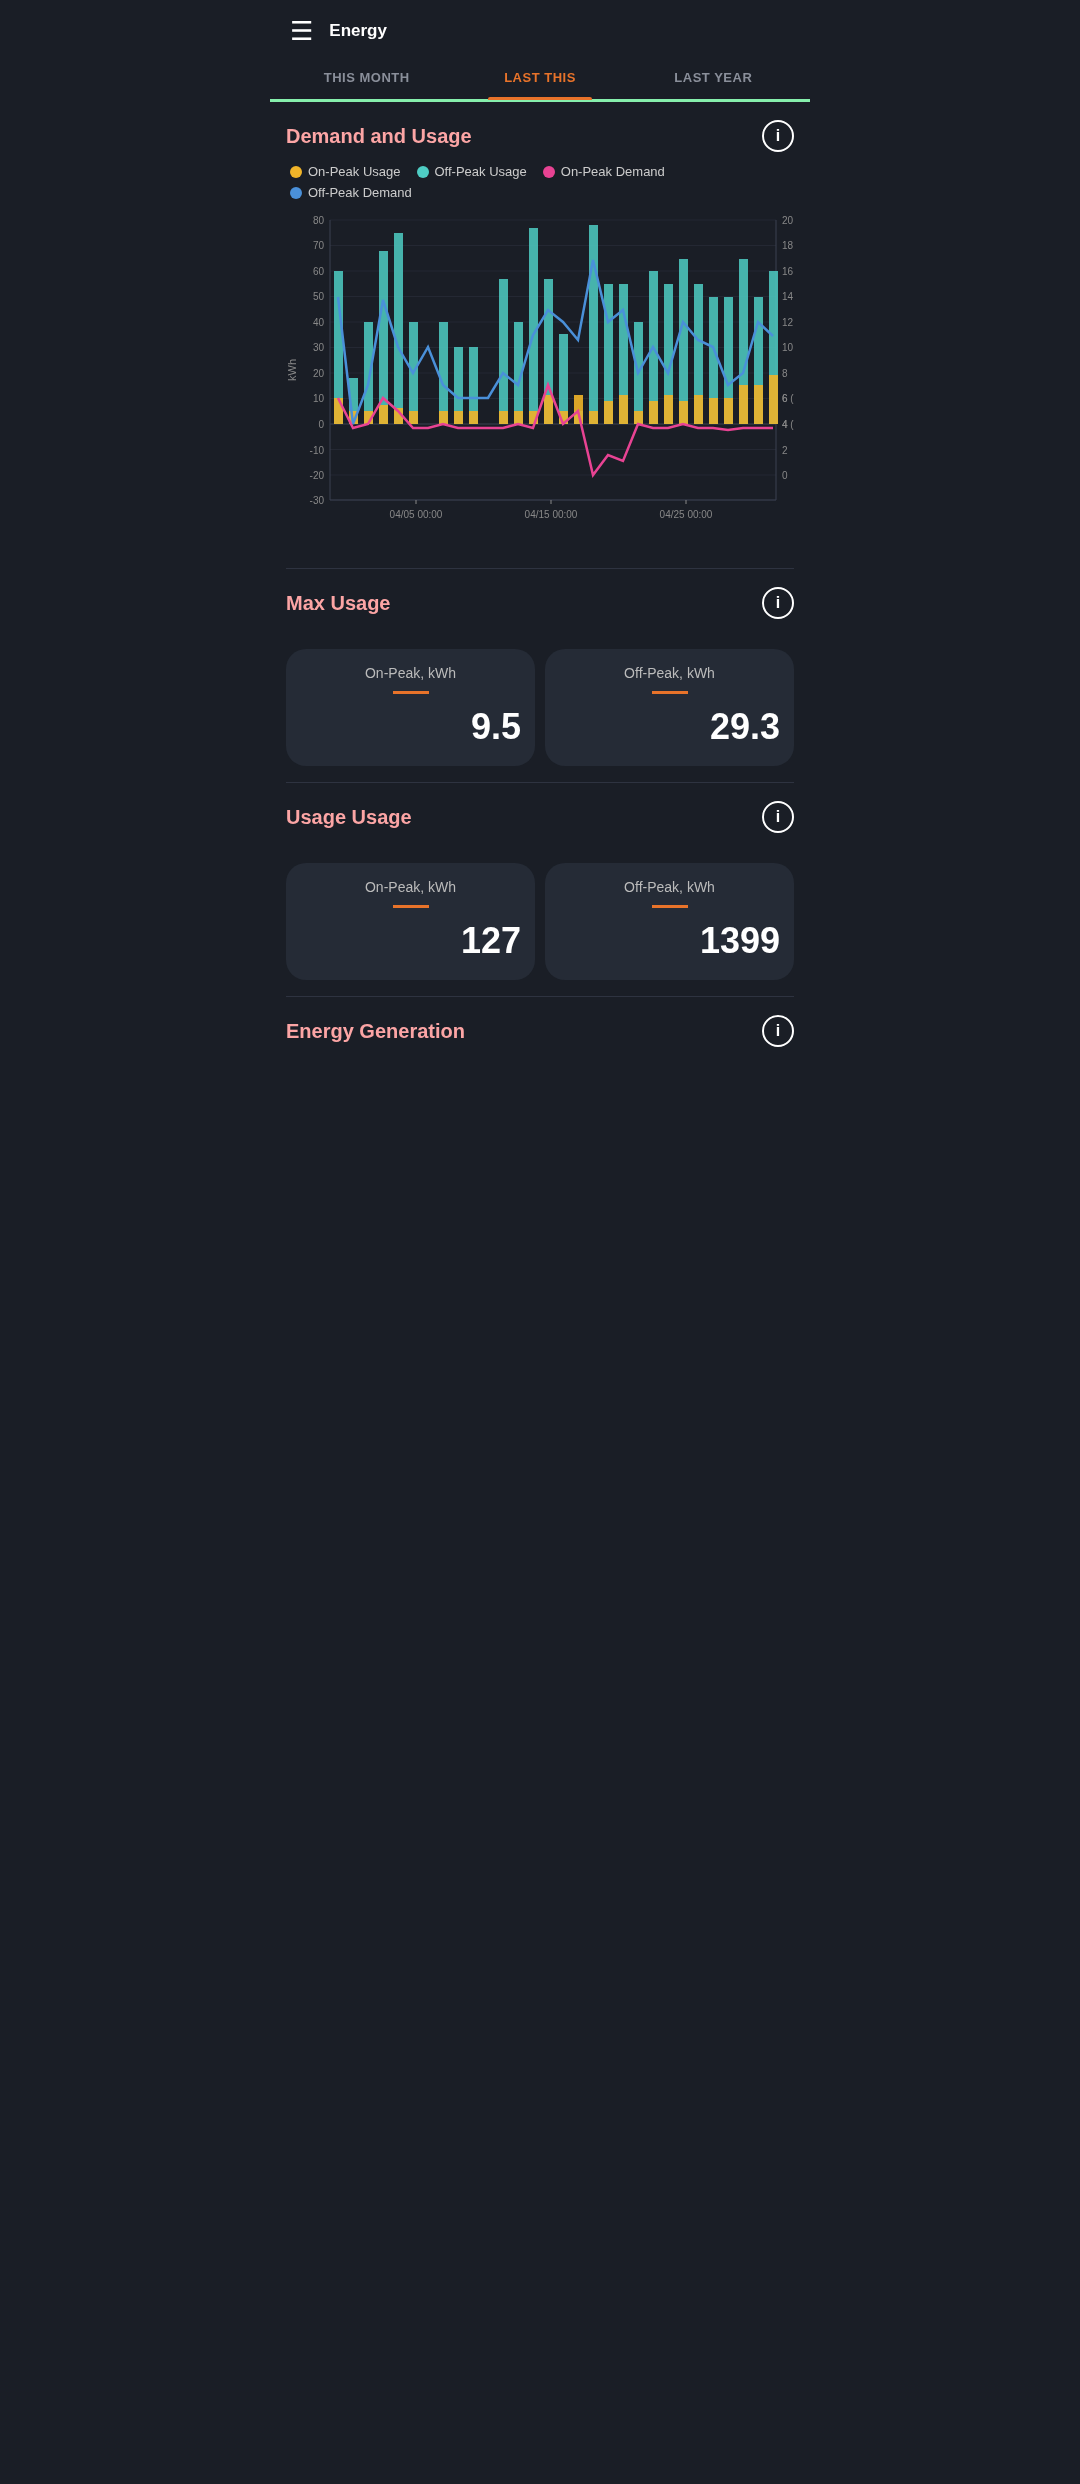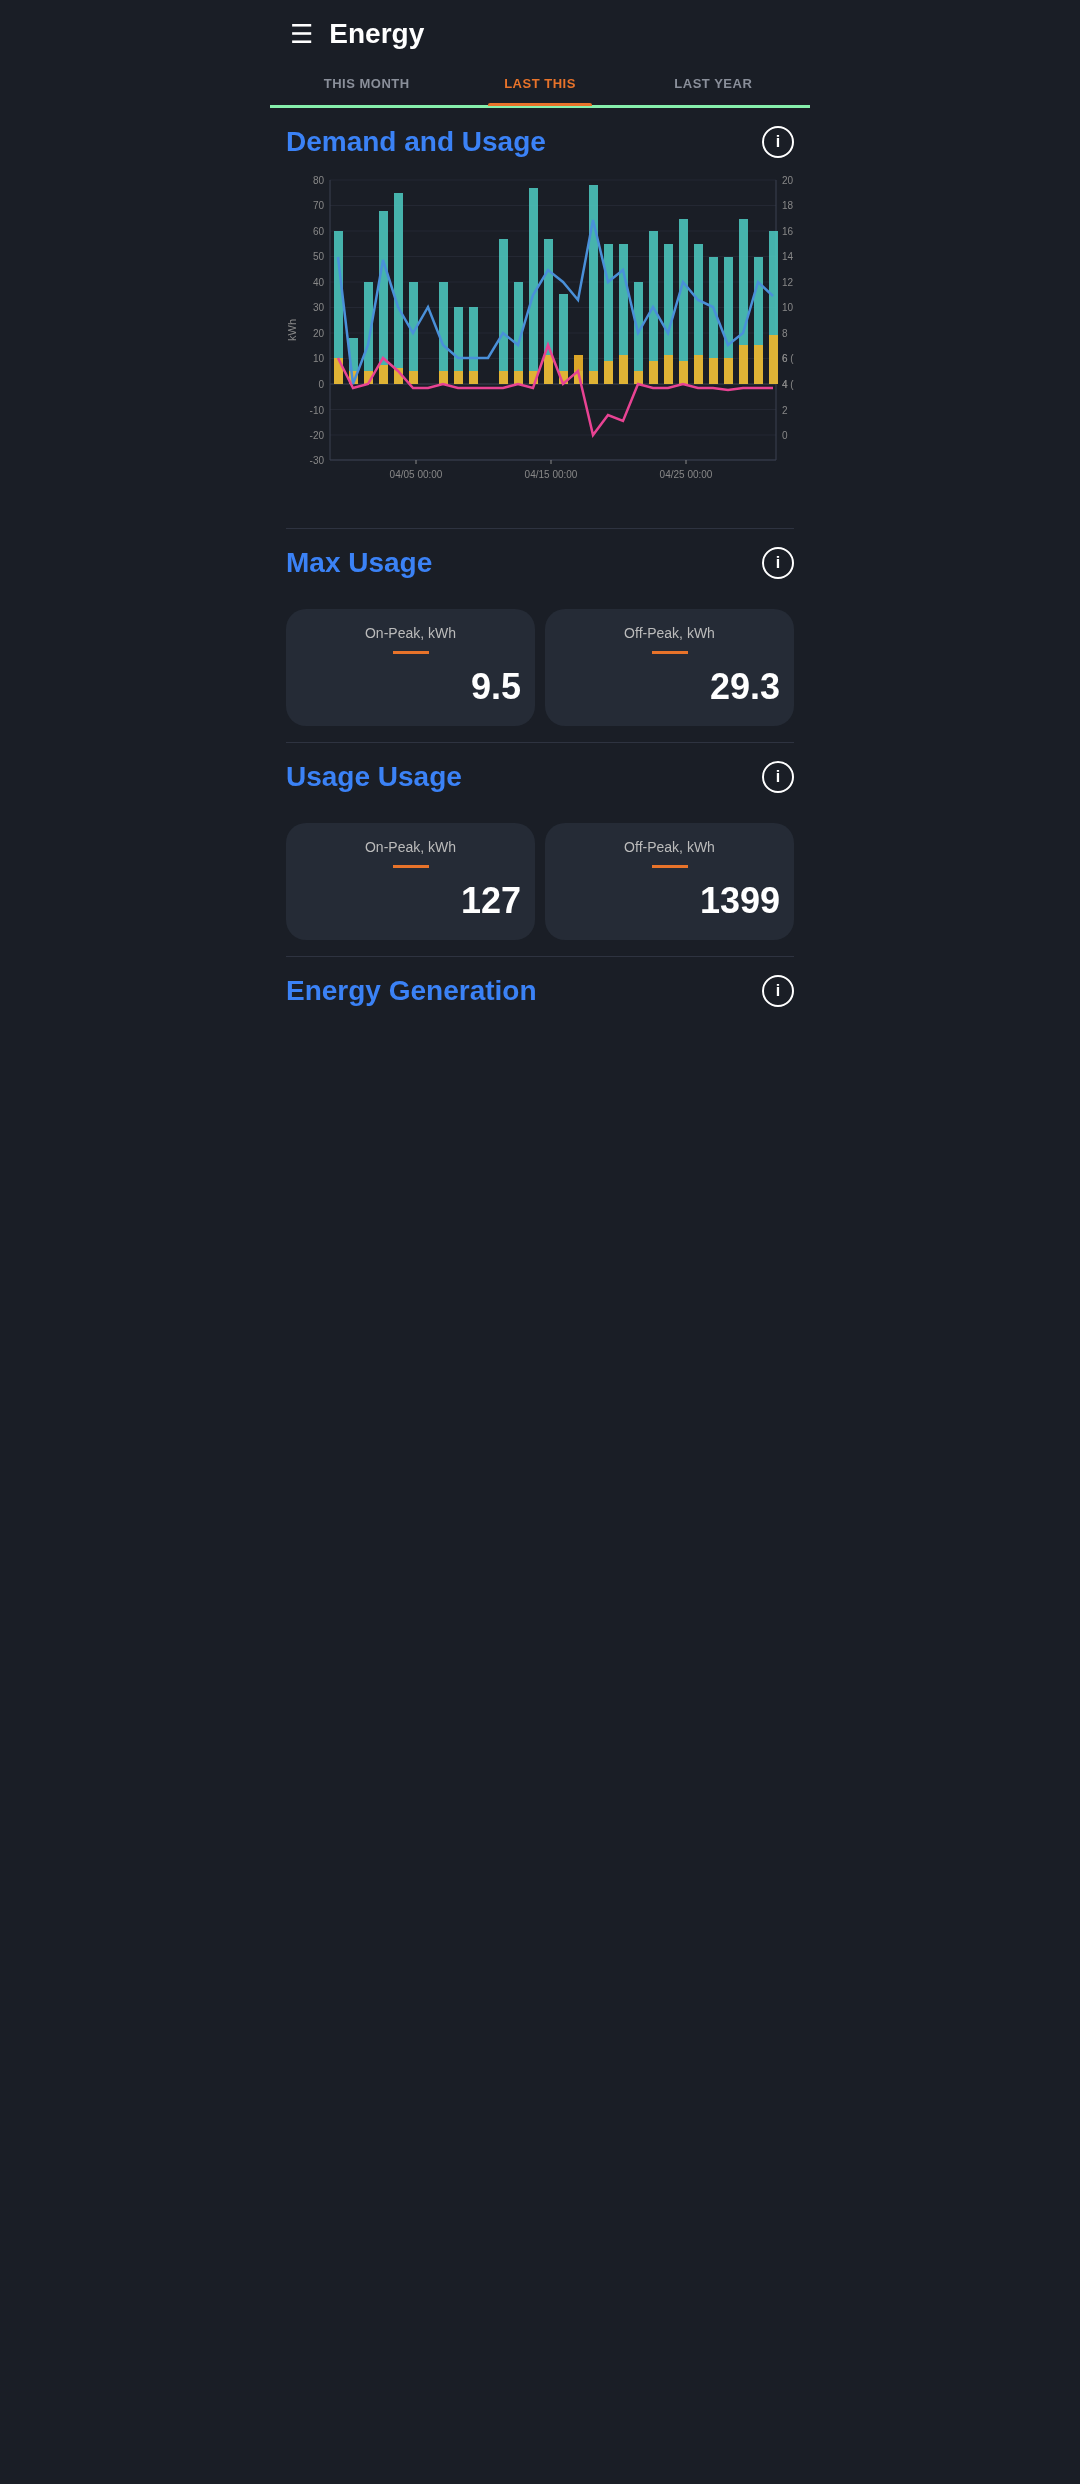--- a/index.html
+++ b/index.html
@@ -21,21 +21,21 @@
       gap: 16px;
       background: #1a1e26;
     }
     .hamburger-icon {
       font-size: 26px;
       color: #fff;
       cursor: pointer;
       line-height: 1;
     }
     .header-title {
-      font-size: 28px;
+      font-size: 17px;
       font-weight: 700;
       color: #fff;
     }
 
     
     .tabs {
       display: flex;
       border-bottom: 3px solid #86efac;
       padding: 0 10px;
     }
@@ -68,23 +68,23 @@
     .section {
       padding: 18px 16px 10px;
     }
     .section-header {
       display: flex;
       justify-content: space-between;
       align-items: center;
       margin-bottom: 12px;
     }
     .section-title {
-      font-size: 28px;
+      font-size: 20px;
       font-weight: 700;
-      color: #3b82f6;
+      color: #fca5a5;
     }
     .info-icon {
       width: 32px;
       height: 32px;
       border: 2px solid #fff;
       border-radius: 50%;
       display: flex;
       align-items: center;
       justify-content: center;
       font-size: 16px;
@@ -179,20 +179,38 @@
   <div class="tab active">LAST THIS</div>
   <div class="tab">LAST YEAR</div>
 </div>
 
 <div class="section">
   <div class="section-header">
     <span class="section-title">Demand and Usage</span>
     <div class="info-icon">i</div>
   </div>
 
+  <div class="legend">
+    <div class="legend-item">
+      <div class="legend-dot" style="background:#f0b429;"></div>
+      <span>On-Peak Usage</span>
+    </div>
+    <div class="legend-item">
+      <div class="legend-dot" style="background:#4ecdc4;"></div>
+      <span>Off-Peak Usage</span>
+    </div>
+    <div class="legend-item">
+      <div class="legend-dot" style="background:#e84393;"></div>
+      <span>On-Peak Demand</span>
+    </div>
+    <div class="legend-item">
+      <div class="legend-dot" style="background:#4a90d9;"></div>
+      <span>Off-Peak Demand</span>
+    </div>
+  </div>
 
   <div class="chart-container">
     <svg class="chart-svg" viewBox="0 0 508 340" preserveAspectRatio="none">
 
       <rect width="508" height="340" fill="#1a1e26"></rect>
 
       <line x1="44" y1="10" x2="490" y2="10" stroke="#2e3340" stroke-width="0.5"></line>
       <line x1="44" y1="35.5" x2="490" y2="35.5" stroke="#2e3340" stroke-width="0.5"></line>
       <line x1="44" y1="61" x2="490" y2="61" stroke="#2e3340" stroke-width="0.5"></line>
       <line x1="44" y1="86.5" x2="490" y2="86.5" stroke="#2e3340" stroke-width="0.5"></line>

